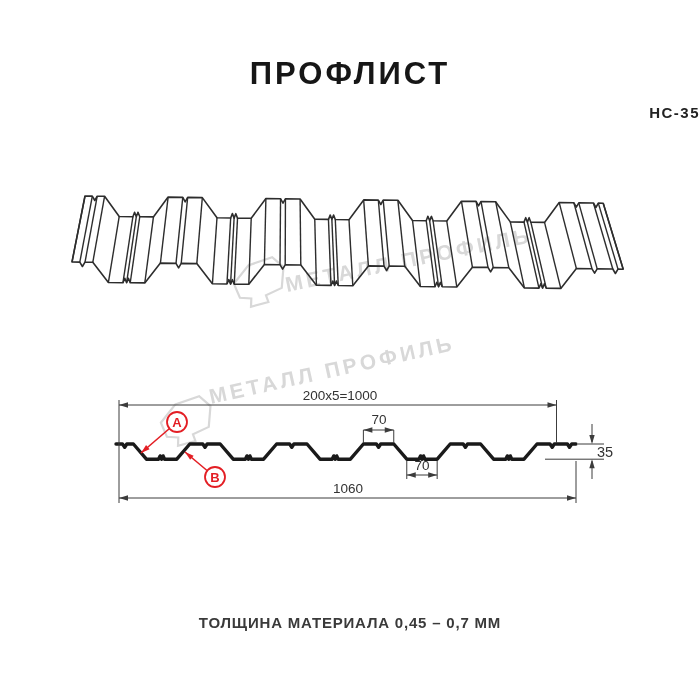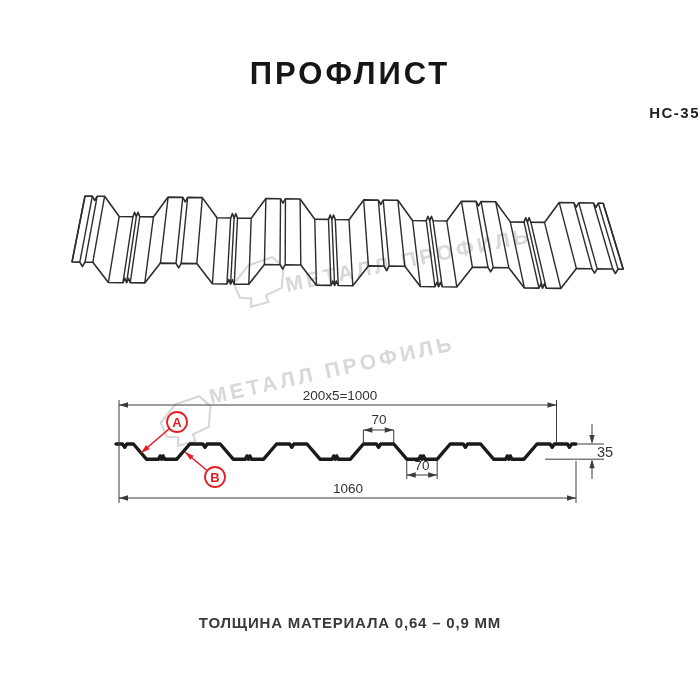--- a/index.html
+++ b/index.html
@@ -144,14 +144,14 @@
     <g>
       <circle cx="177" cy="422" r="10" fill="none" stroke="#e31e24" stroke-width="1.8"></circle>
       <text class="mark-letter" fill="#e31e24" x="177" y="426.8" text-anchor="middle">А</text>
     </g>
     <g>
       <circle cx="215" cy="477" r="10" fill="none" stroke="#e31e24" stroke-width="1.8"></circle>
       <text class="mark-letter" fill="#e31e24" x="215" y="481.8" text-anchor="middle">В</text>
     </g>
   </svg>
 
-  <div class="footer">ТОЛЩИНА МАТЕРИАЛА 0,64 – 0,9 ММ</div>
+  <div class="footer">ТОЛЩИНА МАТЕРИАЛА 0,45 – 0,7 ММ</div>
 </div>
 
 </body></html>

